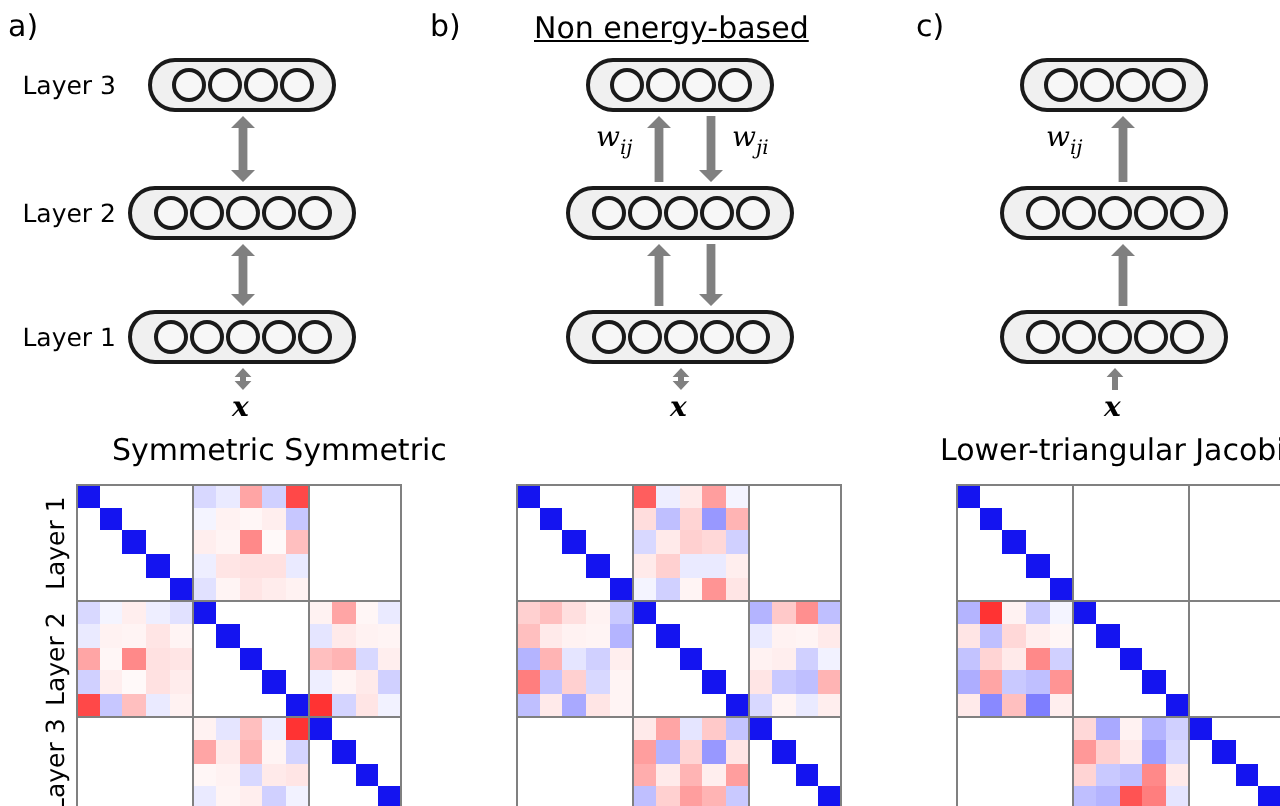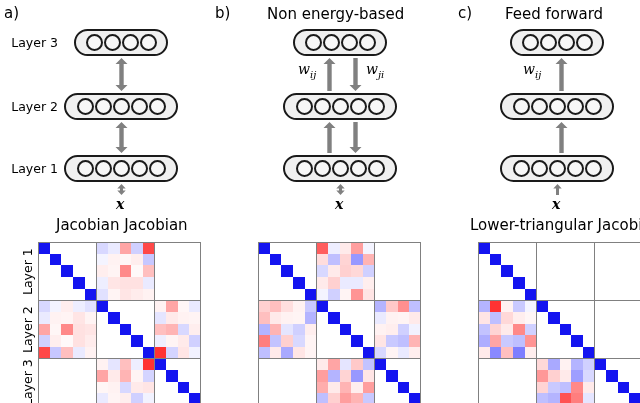--- a/index.html
+++ b/index.html
@@ -66,21 +66,21 @@
       <svg width="13" height="31" viewBox="0 0 13 31" style="position: absolute; left: 114.5px; top: 122px;">
         <path d="M 6.5 0 L 0.5 6 L 4.3 6 L 4.3 25 L 0.5 25 L 6.5 31 L 12.5 25 L 8.7 25 L 8.7 6 L 12.5 6 Z" fill="#808080"></path>
       </svg>
       <svg width="9" height="11" viewBox="0 0 9 11" style="position: absolute; left: 116.5px; top: 184px;">
         <path d="M 4.5 0 L 0.2999999999999998 4.5 L 3 4.5 L 3 6.5 L 0.2999999999999998 6.5 L 4.5 11 L 8.7 6.5 L 6 6.5 L 6 4.5 L 8.7 4.5 Z" fill="#808080"></path>
       </svg>
       <div class="xlabel" style="left: 116px; top: 196px;">x</div>
     </div>
 
   <div class="panel-label" style="left:215px;top:4px;">b)</div>
-  <div class="panel-title" style="left:267px;top:5px;">Non energy-based</div>
+  <div class="panel-title" style="left:267px;top:5px;text-decoration:underline;">Non energy-based</div>
 
   <div class="net" id="net-b" style="left: 0px; top: 0px; width: 640px; height: 210px;">
       <div class="layer-bar" style="left: 293px; top: 29px; width: 94px; height: 27px;">
         <div class="node"></div>
         <div class="node"></div>
         <div class="node"></div>
         <div class="node"></div>
       </div>
       <div class="layer-bar" style="left: 283px; top: 93px; width: 114px; height: 27px;">
         <div class="node"></div>
@@ -110,21 +110,20 @@
       </svg>
       <svg width="9" height="11" viewBox="0 0 9 11" style="position: absolute; left: 335.5px; top: 184px;">
         <path d="M 4.5 0 L 0.2999999999999998 4.5 L 3 4.5 L 3 6.5 L 0.2999999999999998 6.5 L 4.5 11 L 8.7 6.5 L 6 6.5 L 6 4.5 L 8.7 4.5 Z" fill="#808080"></path>
       </svg>
       <div class="wlabel" style="left: 298px; top: 61px;"><i>w</i><sub><i>ij</i></sub></div>
       <div class="wlabel" style="left: 366px; top: 61px;"><i>w</i><sub><i>ji</i></sub></div>
       <div class="xlabel" style="left: 335px; top: 196px;">x</div>
     </div>
 
   <div class="panel-label" style="left:458px;top:4px;">c)</div>
-  <div class="panel-title" style="left:505px;top:5px;">Feed forward</div>
 
   <div class="net" id="net-c" style="left: 0px; top: 0px; width: 640px; height: 210px;">
       <div class="layer-bar" style="left: 510px; top: 29px; width: 94px; height: 27px;">
         <div class="node"></div>
         <div class="node"></div>
         <div class="node"></div>
         <div class="node"></div>
       </div>
       <div class="layer-bar" style="left: 500px; top: 93px; width: 114px; height: 27px;">
         <div class="node"></div>
@@ -146,21 +145,21 @@
       <svg width="13" height="31" viewBox="0 0 13 31" style="position: absolute; left: 554.5px; top: 122px;">
         <path d="M 6.5 0 L 0.5 6 L 4.3 6 L 4.3 31 L 8.7 31 L 8.7 6 L 12.5 6 Z" fill="#808080"></path>
       </svg>
       <svg width="9" height="11" viewBox="0 0 9 11" style="position: absolute; left: 552.5px; top: 184px;">
         <path d="M 4.5 0 L 0.2999999999999998 4.5 L 3 4.5 L 3 11 L 6 11 L 6 4.5 L 8.7 4.5 Z" fill="#808080"></path>
       </svg>
       <div class="wlabel" style="left: 523px; top: 61px;"><i>w</i><sub><i>ij</i></sub></div>
       <div class="xlabel" style="left: 552px; top: 196px;">x</div>
     </div>
 
-  <div class="panel-title" style="left:56px;top:216px;">Jacobian Jacobian</div>
+  <div class="panel-title" style="left:56px;top:216px;">Symmetric Symmetric</div>
   <div class="panel-title" style="left:470px;top:216px;">Lower-triangular Jacobian</div>
 
   <div id="mat-a" style="position: absolute; left: 38px; top: 242px; width: 163px; height: 163px;">
       <div style="position: absolute; left: 0px; top: 0px; width: 163px; height: 163px; display: grid; grid-template-columns: repeat(14, 1fr); grid-template-rows: repeat(14, 1fr);">
         <div class="cell" style="background: rgb(20, 20, 240);"></div>
         <div class="cell" style="background: rgb(255, 255, 255);"></div>
         <div class="cell" style="background: rgb(255, 255, 255);"></div>
         <div class="cell" style="background: rgb(255, 255, 255);"></div>
         <div class="cell" style="background: rgb(255, 255, 255);"></div>
         <div class="cell" style="background: rgb(216, 216, 255);"></div>

